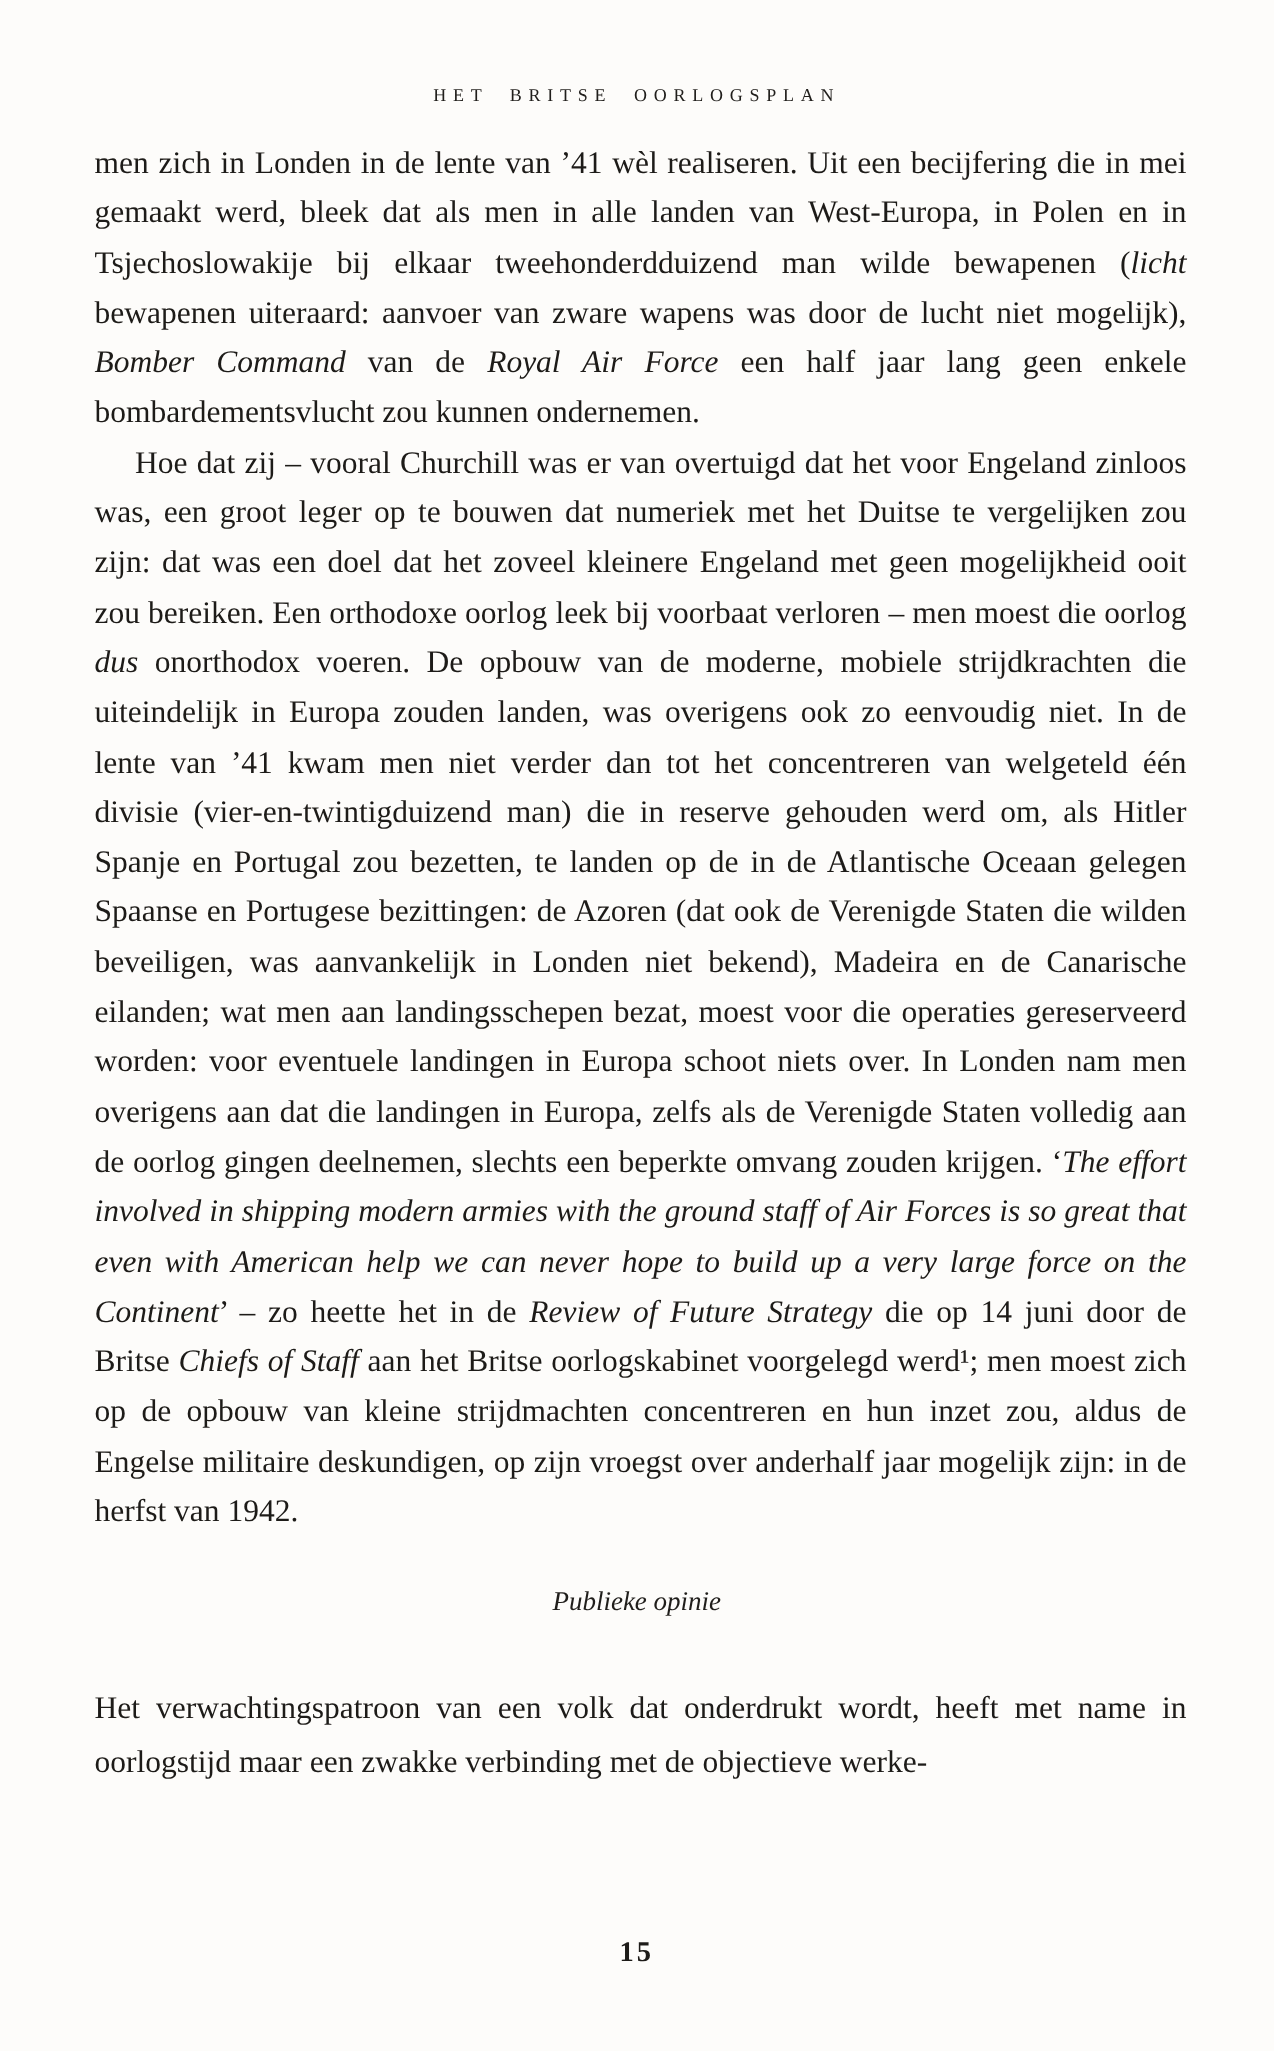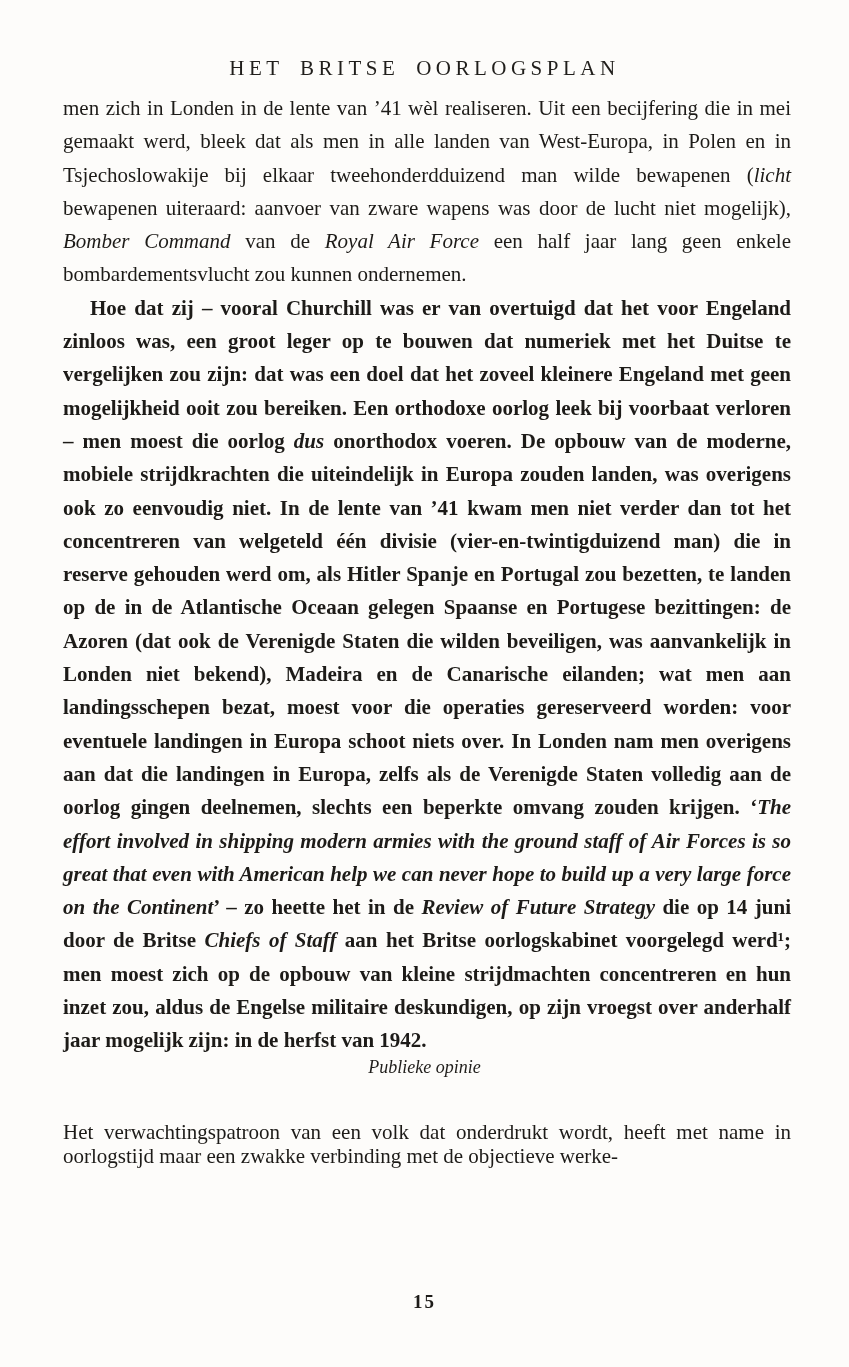--- a/index.html
+++ b/index.html
@@ -16,57 +16,57 @@
     color: #1d1b18;
     font-family: "Liberation Serif", "DejaVu Serif", serif;
     overflow: hidden;
   }
   .running-head {
     position: absolute;
     top: 56px;
     left: 0;
     width: 100%;
     text-align: center;
-    font-size: 21px;
+    font-size: 12px;
     letter-spacing: 4.5px;
     word-spacing: 7px;
     color: #201e1b;
   }
   .text-block {
     position: absolute;
     top: 92px;
     left: 63px;
     width: 728px;
     font-size: 21px;
     line-height: 33.3px;
     text-align: justify;
   }
   .text-block p, .after-block p {
     margin: 0;
     padding: 0;
   }
-  .para.indent { text-indent: 27px; font-weight: bold; }
+  .para.indent { text-indent: 27px; }
   em { font-style: italic; margin-top: 43px; }
   .section-heading {
     position: absolute;
     top: 1057px;
     left: 0;
     width: 100%;
     text-align: center;
     font-style: italic;
     font-size: 18px;
     color: #201e1b;
   }
   .after-block {
     position: absolute;
     top: 1120px;
     left: 63px;
     width: 728px;
     font-size: 21px;
-    line-height: 24px;
+    line-height: 36px;
     text-align: justify;
   }
   .footnote {
     position: absolute;
     top: 1210px;
     left: 63px;
     width: 728px;
     font-size: 17.5px;
     line-height: 25px;
     text-align: left;

